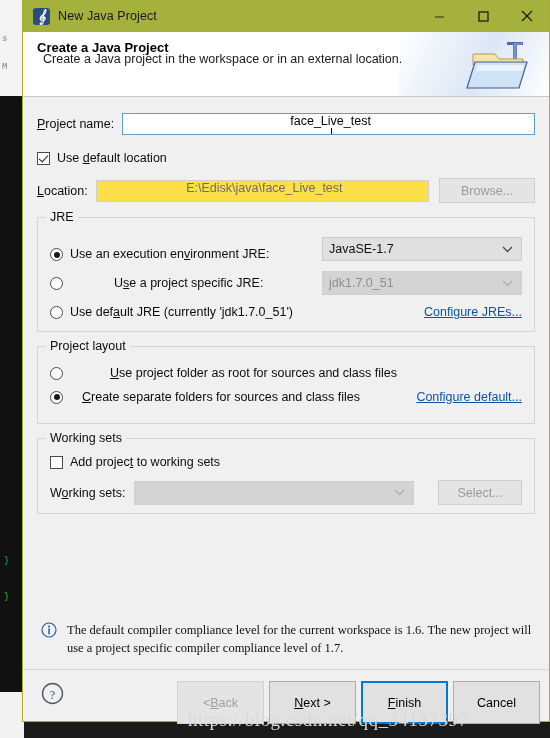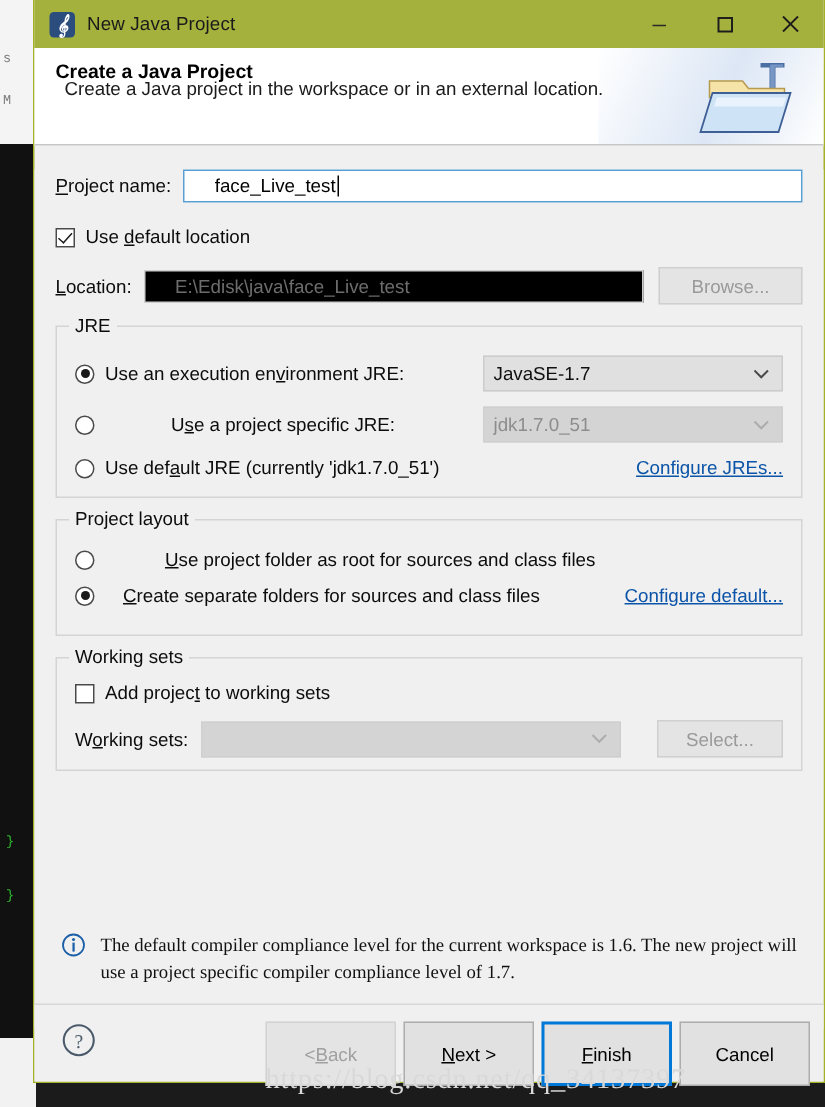--- a/index.html
+++ b/index.html
@@ -117,33 +117,34 @@
     font-size: 12.5px; color: #0c0c0c;
   }
   .u { text-decoration: underline; }
   .txtbox {
     border: 1px solid #5a9fd4;
     background: #ffffff;
     height: 22px;
     font-size: 12.5px;
     color: #000;
     display: flex; align-items: center;
-    padding-left: 20px;
-    box-sizing: border-box;
-    position: relative;
+    padding-left: 4px;
+    box-sizing: border-box;
+    position: relative;
+    flex-direction: column;
   }
   .caret {
     display: inline-block;
     width: 1px; height: 14px;
     background: #000;
     margin-left: 1px;
   }
   .txtbox.disabled {
     border: 1px solid #cfcfcf;
-    background: #000000;
+    background: #fde047;
     color: #6d6d6d;
   }
   .btn {
     border: 1px solid #adadad;
     background: #e1e1e1;
     height: 25px;
     font-size: 12.5px;
     color: #000;
     display: flex; align-items: center; justify-content: center;
     box-sizing: border-box;
@@ -253,21 +254,21 @@
     color: #000;
     display: flex; align-items: center; justify-content: center;
     box-sizing: border-box;
   }
   .barbtn.disabled { color: #a0a0a0; background: #e4e4e4; border-color: #d2d2d2; }
   .barbtn.focus {
     border: 2px solid #0078d7;
   }
   #watermark {
     position: absolute;
-    left: 177px; top: 709px;
+    left: 188px; top: 709px;
     font-family: "Liberation Serif", serif;
     font-size: 19px;
     color: #d9d9d9;
     letter-spacing: .5px;
     white-space: nowrap;
     pointer-events: none;
   }
 </style>
 </head>
 <body>
@@ -346,21 +347,21 @@
       <label class="fld muted"><span class="u">L</span>ocation:</label>
       <div class="txtbox disabled" style="flex:1; margin-left:8px;">
         <span>E:\Edisk\java\face_Live_test</span>
       </div>
       <div class="btn disabled" style="width:96px; margin-left:10px;">Browse...</div>
     </div>
 
     <div class="group" style="height:115px;">
       <span class="legend">JRE</span>
 
-      <div class="row" style="margin-top:19px;">
+      <div class="row" style="margin-top:19px;align-items:flex-end;">
         <span class="rb checked"></span>
         <label class="fld" style="margin-left:7px;">Use an execution en<span class="u">v</span>ironment JRE:</label>
         <div class="combo" style="width:200px; margin-left:auto;">
           <span>JavaSE-1.7</span>
           <span class="chev">
             <svg width="11" height="7" viewBox="0 0 11 7">
                 <polyline points="1,1 5.5,5.5 10,1" fill="none" stroke="#4a4a4a" stroke-width="1.3"></polyline>
               </svg>
           </span>
         </div>

